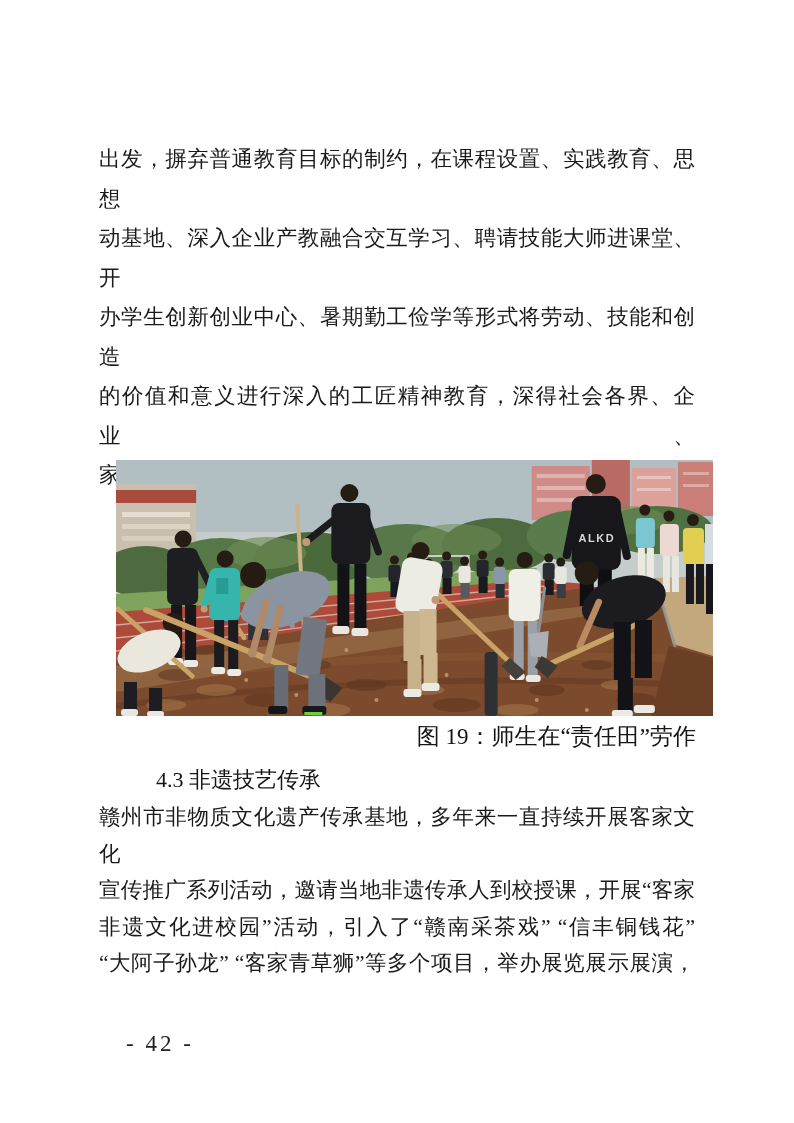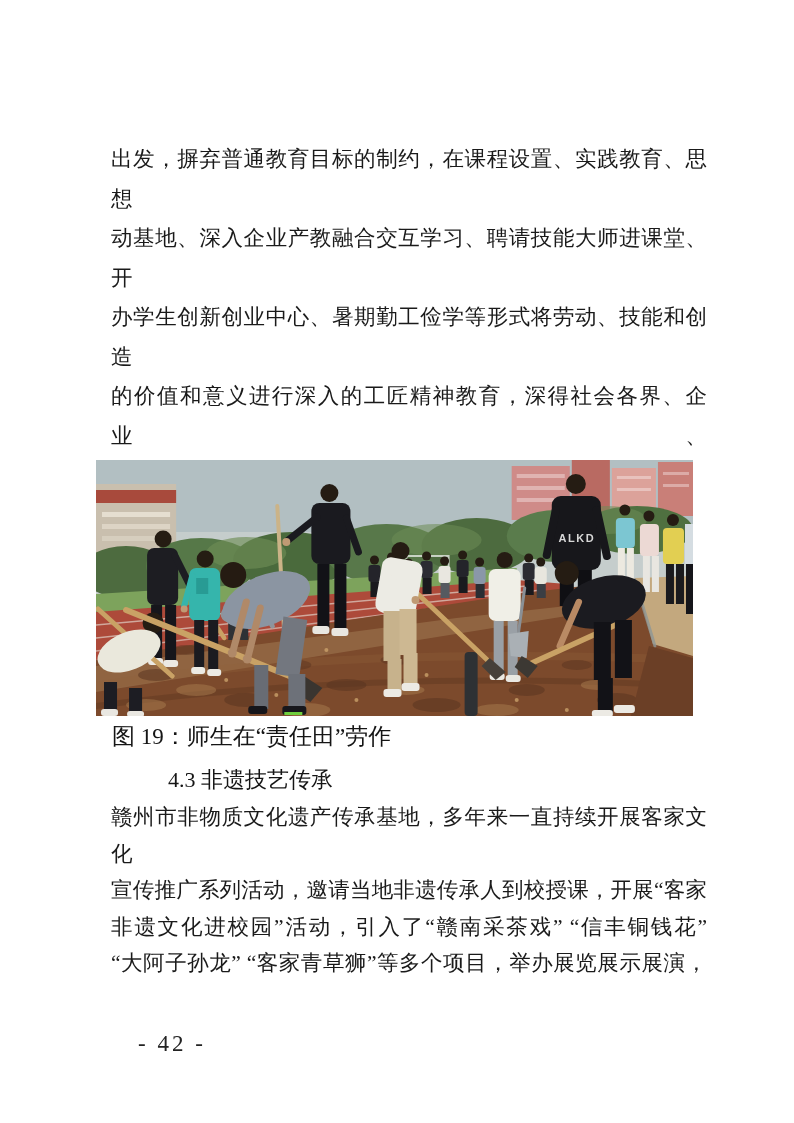--- a/index.html
+++ b/index.html
@@ -1,31 +1,31 @@
 <!DOCTYPE html>
 <html><head>
 <meta charset="utf-8">
 <style>
   html,body{margin:0;padding:0;background:#ffffff;}
   body{width:794px;height:1123px;font-family:"Liberation Serif","DejaVu Serif",serif;color:#1a1a1a;}
-  .page{position:relative;width:780px;height:1123px;background:#ffffff;overflow:hidden;margin-left:12px;}
+  .page{position:relative;width:780px;height:1123px;background:#ffffff;overflow:hidden;}
 
   .para{position:absolute;left:99px;width:596px;}
   #para-top{top:140px;}
   #para-top .tline{font-size:21.5px;line-height:39.5px;}
   #para-body{top:799px;}
   #para-body .tline{font-size:21.5px;line-height:36.5px;}
   .tline{white-space:nowrap;color:#1a1a1a;}
   .fill{white-space:normal;text-align:justify;text-align-last:justify;-moz-text-align-last:justify;}
   .indent2{padding-left:43px;box-sizing:border-box;}
 
-  #figure-photo{position:absolute;left:84px;top:460px;width:597px;height:256px;line-height:0;border-radius:26px;}
+  #figure-photo{position:absolute;left:116px;top:460px;width:597px;height:256px;line-height:0;border-radius:26px;}
   #figure-photo svg{display:block;}
 
-  #figure-caption{position:absolute;left:100px;top:722px;width:596px;text-align:left;
+  #figure-caption{position:absolute;left:100px;top:722px;width:596px;text-align:right;
     font-size:23px;line-height:30px;color:#151515;}
 
   #section-heading{position:absolute;left:114px;top:764px;width:596px;box-sizing:border-box;
     padding-left:42px;font-size:22px;line-height:32px;color:#151515;}
 
   #page-number{position:absolute;left:126px;top:1031px;font-size:23px;letter-spacing:3px;color:#222;}
 </style>
 </head>
 <body>
 

